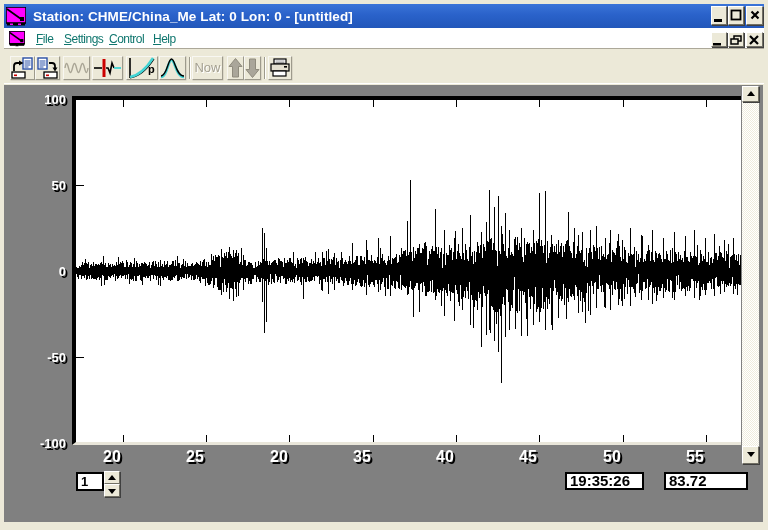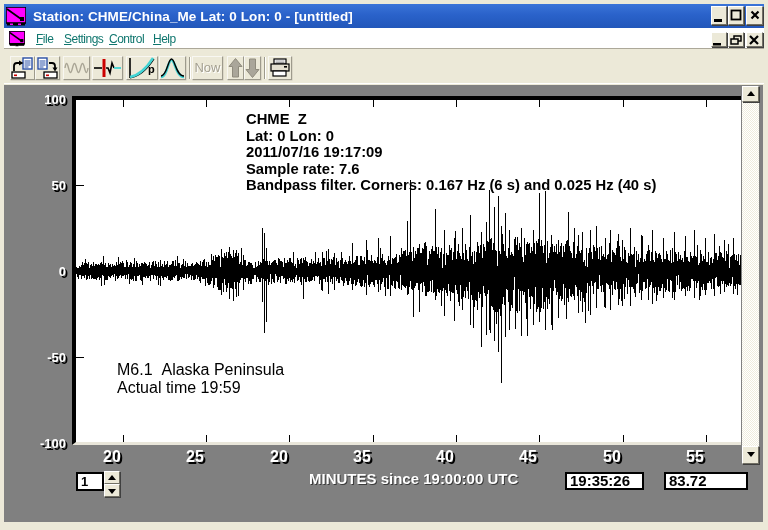--- a/index.html
+++ b/index.html
@@ -190,26 +190,20 @@
 
   <div class="xlab" style="left:99px">20</div>
   <div class="xlab" style="left:182px">25</div>
   <div class="xlab" style="left:266px">20</div>
   <div class="xlab" style="left:349px">35</div>
   <div class="xlab" style="left:432px">40</div>
   <div class="xlab" style="left:515px">45</div>
   <div class="xlab" style="left:599px">50</div>
   <div class="xlab" style="left:682px">55</div>
 
-  <div id="hdr">CHME  Z
-Lat: 0 Lon: 0
-2011/07/16 19:17:09
-Sample rate: 7.6
-Bandpass filter. Corners: 0.167 Hz (6 s) and 0.025 Hz (40 s)</div>
-  <div id="m61">M6.1&nbsp;&nbsp;Alaska Peninsula<br>Actual time 19:59</div>
 
   <svg class="abs" id="tracesvg" style="left:72px;top:15px" width="665" height="342" viewBox="0 0 665 342">
     <g stroke="#000" stroke-width="1" fill="none" shape-rendering="crispEdges">
       <path id="ticks" d="M47 0V7 M130.3 0V7 M213.7 0V7 M297 0V7 M380.3 0V7 M463.7 0V7 M547 0V7 M630.3 0V7 M47 342V335 M130.3 342V335 M213.7 342V335 M297 342V335 M380.3 342V335 M463.7 342V335 M547 342V335 M630.3 342V335 M0 85H8 M0 171H8 M0 257H8"></path>
       <path id="trace" d="M0 167V174M1 168V177M2 168V179M3 166V175M4 167V175M5 165V179M6 162V176M7 165V176M8 163V178M9 159V175M10 163V180M11 164V179M12 162V176M13 168V179M14 165V175M15 164V179M16 166V178M17 162V179M18 166V179M19 164V179M20 164V180M21 165V178M22 164V177M23 165V180M24 163V178M25 162V186M26 164V175M27 156V176M28 165V185M29 163V180M30 167V180M31 167V180M32 163V176M33 165V177M34 164V178M35 167V176M36 164V175M37 166V177M38 165V174M39 166V181M40 162V176M41 165V179M42 157V178M43 164V176M44 162V175M45 163V178M46 161V176M47 163V176M48 167V175M49 167V179M50 160V175M51 162V179M52 167V174M53 165V184M54 162V179M55 163V180M56 167V179M57 164V181M58 158V176M59 167V181M60 161V181M61 163V176M62 167V176M63 164V175M64 166V180M65 163V181M66 163V185M67 164V177M68 162V177M69 163V178M70 164V176M71 166V178M72 165V178M73 162V176M74 168V181M75 165V175M76 162V175M77 161V179M78 166V175M79 161V176M80 164V180M81 167V176M82 162V185M83 167V178M84 160V186M85 166V176M86 164V178M87 167V180M88 161V177M89 165V177M90 164V178M91 161V176M92 167V180M93 165V180M94 165V181M95 164V180M96 161V180M97 161V177M98 166V178M99 160V176M100 166V175M101 156V181M102 163V181M103 163V180M104 168V177M105 165V179M106 164V177M107 159V178M108 166V178M109 161V174M110 167V179M111 163V174M112 166V178M113 166V177M114 166V175M115 164V180M116 163V176M117 166V180M118 165V180M119 164V179M120 162V175M121 163V179M122 164V177M123 165V181M124 161V183M125 166V177M126 162V179M127 160V179M128 159V179M129 166V186M130 162V178M131 167V183M132 162V185M133 165V185M134 165V184M135 154V181M136 160V178M137 157V181M138 161V185M139 155V178M140 157V178M141 157V187M142 162V190M143 156V190M144 167V190M145 164V175M146 157V183M147 158V192M148 153V179M149 156V185M150 154V183M151 158V188M152 152V183M153 157V190M154 154V188M155 156V188M156 158V189M157 153V181M158 157V182M159 153V189M160 158V184M161 156V182M162 162V182M163 164V183M164 162V180M165 148V178M166 165V178M167 158V180M168 160V179M169 160V182M170 166V178M171 165V178M172 162V184M173 162V181M174 163V184M175 163V184M176 165V179M177 168V179M178 168V175M179 162V175M180 167V182M181 166V177M182 161V179M183 165V182M184 162V182M185 163V178M186 156V184M187 159V179M188 164V182M189 161V181M190 156V185M191 161V179M192 165V185M193 161V182M194 165V174M195 163V184M196 162V179M197 161V182M198 160V183M199 160V174M200 163V176M201 165V182M202 158V180M203 159V177M204 161V183M205 161V176M206 162V176M207 167V179M208 158V178M209 163V184M210 163V184M211 160V179M212 162V181M213 158V178M214 158V182M215 162V180M216 163V182M217 152V179M218 166V183M219 164V177M220 168V175M221 158V181M222 160V180M223 164V177M224 159V182M225 158V185M226 163V177M227 158V179M228 160V179M229 157V182M230 161V182M231 162V177M232 166V181M233 163V182M234 163V181M235 159V181M236 164V180M237 161V177M238 163V181M239 152V176M240 164V176M241 162V177M242 158V176M243 163V184M244 162V180M245 166V190M246 164V184M247 158V179M248 158V179M249 165V182M250 151V177M251 161V182M252 159V179M253 159V176M254 164V182M255 159V179M256 160V184M257 157V177M258 154V183M259 165V177M260 158V181M261 162V179M262 161V183M263 168V183M264 160V177M265 152V180M266 158V181M267 164V186M268 162V183M269 160V178M270 162V181M271 164V185M272 161V185M273 156V181M274 161V178M275 164V184M276 159V178M277 163V184M278 162V180M279 160V186M280 156V185M281 156V182M282 165V179M283 165V183M284 156V186M285 156V187M286 160V186M287 161V180M288 157V187M289 164V183M290 161V183M291 150V175M292 160V185M293 160V187M294 161V184M295 155V182M296 161V182M297 163V185M298 160V187M299 161V180M300 163V180M301 157V184M302 157V178M303 164V180M304 148V190M305 158V184M306 154V182M307 161V178M308 160V187M309 163V196M310 165V178M311 161V189M312 156V189M313 160V175M314 162V182M315 164V185M316 158V186M317 159V181M318 158V188M319 157V189M320 154V181M321 163V182M322 162V188M323 155V189M324 157V175M325 148V190M326 154V185M327 151V186M328 151V187M329 150V188M330 156V186M331 150V184M332 155V194M333 152V187M334 160V176M335 152V189M336 161V190M337 147V191M338 158V188M339 151V186M340 154V183M341 148V183M342 148V190M343 161V182M344 153V184M345 153V183M346 148V192M347 149V182M348 143V186M349 142V196M350 146V196M351 165V192M352 159V192M353 151V191M354 154V181M355 149V192M356 146V180M357 151V193M358 151V192M359 155V193M360 147V196M361 154V189M362 147V192M363 158V193M364 152V190M365 148V206M366 168V191M367 154V188M368 146V182M369 165V190M370 153V193M371 155V196M372 155V184M373 145V191M374 150V201M375 148V192M376 160V193M377 152V193M378 151V184M379 131V185M380 159V190M381 151V194M382 144V202M383 153V206M384 156V185M385 159V199M386 153V193M387 153V197M388 160V191M389 144V198M390 150V187M391 159V191M392 161V199M393 147V182M394 157V196M395 156V195M396 152V200M397 164V228M398 151V207M399 162V200M400 152V201M401 142V210M402 146V192M403 153V198M404 145V194M405 158V192M406 158V207M407 144V186M408 147V193M409 151V196M410 151V206M411 141V194M412 142V190M413 141V190M414 139V233M415 138V206M416 150V207M417 143V210M418 144V206M419 150V212M420 151V224M421 166V212M422 158V223M423 151V209M424 154V216M425 143V219M426 134V204M427 144V197M428 151V205M429 142V203M430 156V189M431 158V190M432 148V202M433 139V205M434 155V211M435 152V205M436 154V208M437 156V190M438 139V177M439 160V209M440 145V211M441 137V213M442 150V189M443 143V211M444 147V191M445 149V186M446 157V191M447 162V195M448 138V192M449 155V203M450 144V219M451 142V186M452 144V189M453 143V197M454 153V209M455 147V196M456 151V197M457 140V209M458 143V204M459 154V187M460 141V212M461 143V209M462 139V207M463 164V189M464 146V212M465 140V208M466 146V188M467 153V209M468 145V202M469 139V217M470 163V197M471 141V209M472 158V199M473 153V204M474 147V188M475 158V185M476 144V230M477 152V191M478 146V180M479 152V188M480 144V195M481 154V192M482 143V206M483 152V199M484 146V196M485 143V201M486 157V199M487 146V184M488 152V205M489 144V188M490 145V188M491 140V198M492 150V199M493 146V189M494 151V196M495 153V197M496 158V194M497 142V196M498 156V195M499 158V185M500 154V187M501 146V196M502 148V213M503 151V190M504 153V201M505 150V192M506 138V212M507 162V198M508 160V202M509 166V223M510 148V193M511 167V183M512 153V211M513 148V186M514 155V188M515 152V181M516 159V186M517 145V194M518 147V183M519 151V182M520 155V190M521 148V189M522 159V189M523 147V175M524 160V186M525 146V192M526 156V185M527 154V192M528 157V207M529 147V186M530 159V183M531 155V184M532 154V185M533 143V189M534 147V190M535 162V185M536 150V195M537 152V181M538 153V189M539 155V190M540 148V182M541 141V189M542 166V182M543 146V199M544 157V189M545 161V201M546 147V178M547 159V184M548 147V199M549 150V187M550 162V178M551 163V194M552 153V180M553 156V187M554 147V176M555 154V187M556 155V187M557 154V189M558 147V193M559 167V197M560 151V184M561 160V183M562 154V174M563 162V193M564 158V190M565 157V182M566 136V191M567 162V182M568 159V182M569 161V189M570 154V188M571 151V179M572 153V181M573 150V187M574 161V185M575 152V182M576 152V181M577 160V188M578 162V193M579 151V187M580 153V201M581 158V195M582 154V187M583 153V191M584 155V191M585 159V188M586 162V184M587 158V179M588 159V188M589 159V192M590 151V190M591 154V179M592 160V191M593 161V192M594 150V180M595 163V181M596 161V188M597 162V192M598 159V191M599 152V192M600 154V176M601 161V185M602 152V175M603 159V189M604 155V182M605 160V191M606 158V189M607 162V188M608 151V189M609 154V191M610 157V187M611 157V191M612 161V186M613 162V191M614 152V188M615 156V179M616 158V179M617 156V181M618 160V178M619 156V181M620 157V188M621 145V183M622 165V181M623 163V200M624 161V186M625 154V187M626 161V190M627 156V184M628 159V190M629 154V186M630 162V190M631 162V183M632 152V183M633 165V181M634 158V183M635 157V189M636 163V179M637 159V189M638 161V184M639 153V178M640 153V177M641 160V186M642 156V187M643 146V186M644 159V183M645 153V181M646 157V184M647 158V181M648 162V183M649 161V184M650 151V187M651 154V185M652 144V186M653 168V183M654 157V186M655 156V184M656 155V177M657 150V182M658 154V186M659 160V189M660 155V184M661 161V195M662 154V184M663 165V185M664 155V185M665 158V185"></path>
       <path id="spikes" d="M142 155V184M150 152V192M157 150V201M162 153V196M186 128V202M188 133V233M190 148V222M227 162V199M331 121V195M334 80V181M337 147V217M343 144V212M359 109V200M368 130V216M378 138V221M386 128V210M394 115V225M405 132V247M410 122V235M413 90V230M418 107V241M422 96V252M425 126V283M429 113V237M433 130V230M439 137V229M445 128V236M451 146V236M457 130V225M463 93V222M469 91V230M475 135V225M482 140V218M490 141V219M492 112V202M502 135V210M514 130V215M529 138V208M546 140V206M572 145V200M596 148V198M624 150V196M644 152V194M276 143V190M290 140V195M302 138V192M314 136V196M498 128V200M506 132V212M520 126V208M534 130V210M542 134V205M554 128V206M565 135V200M576 130V204M587 138V198M598 132V200M609 136V196M618 130V198M629 138V195M638 134V196M648 140V192M657 138V194M137 156V188M145 149V195M153 147V199M160 150V197M167 155V190M246 152V191M252 149V194M258 153V190"></path>
     </g>
   </svg>
 
   <div id="sbar"></div>
@@ -220,16 +214,15 @@
       <div class="tri-d"></div>
     </div>
 
   <div id="numbox">1</div>
   <div class="spinb" style="top:386px">
       <div class="tri-u" style="margin-top:3px;border-left-width:4px;border-right-width:4px;border-bottom-width:5px"></div>
     </div>
   <div class="spinb" style="top:399px">
       <div class="tri-d" style="margin-top:4px"></div>
     </div>
-  <div id="mins">MINUTES since 19:00:00 UTC</div>
   <div class="vbox" style="left:561px;width:79px">19:35:26</div>
   <div class="vbox" style="left:660px;width:84px">83.72</div>
 </div>
 
 </body></html>

